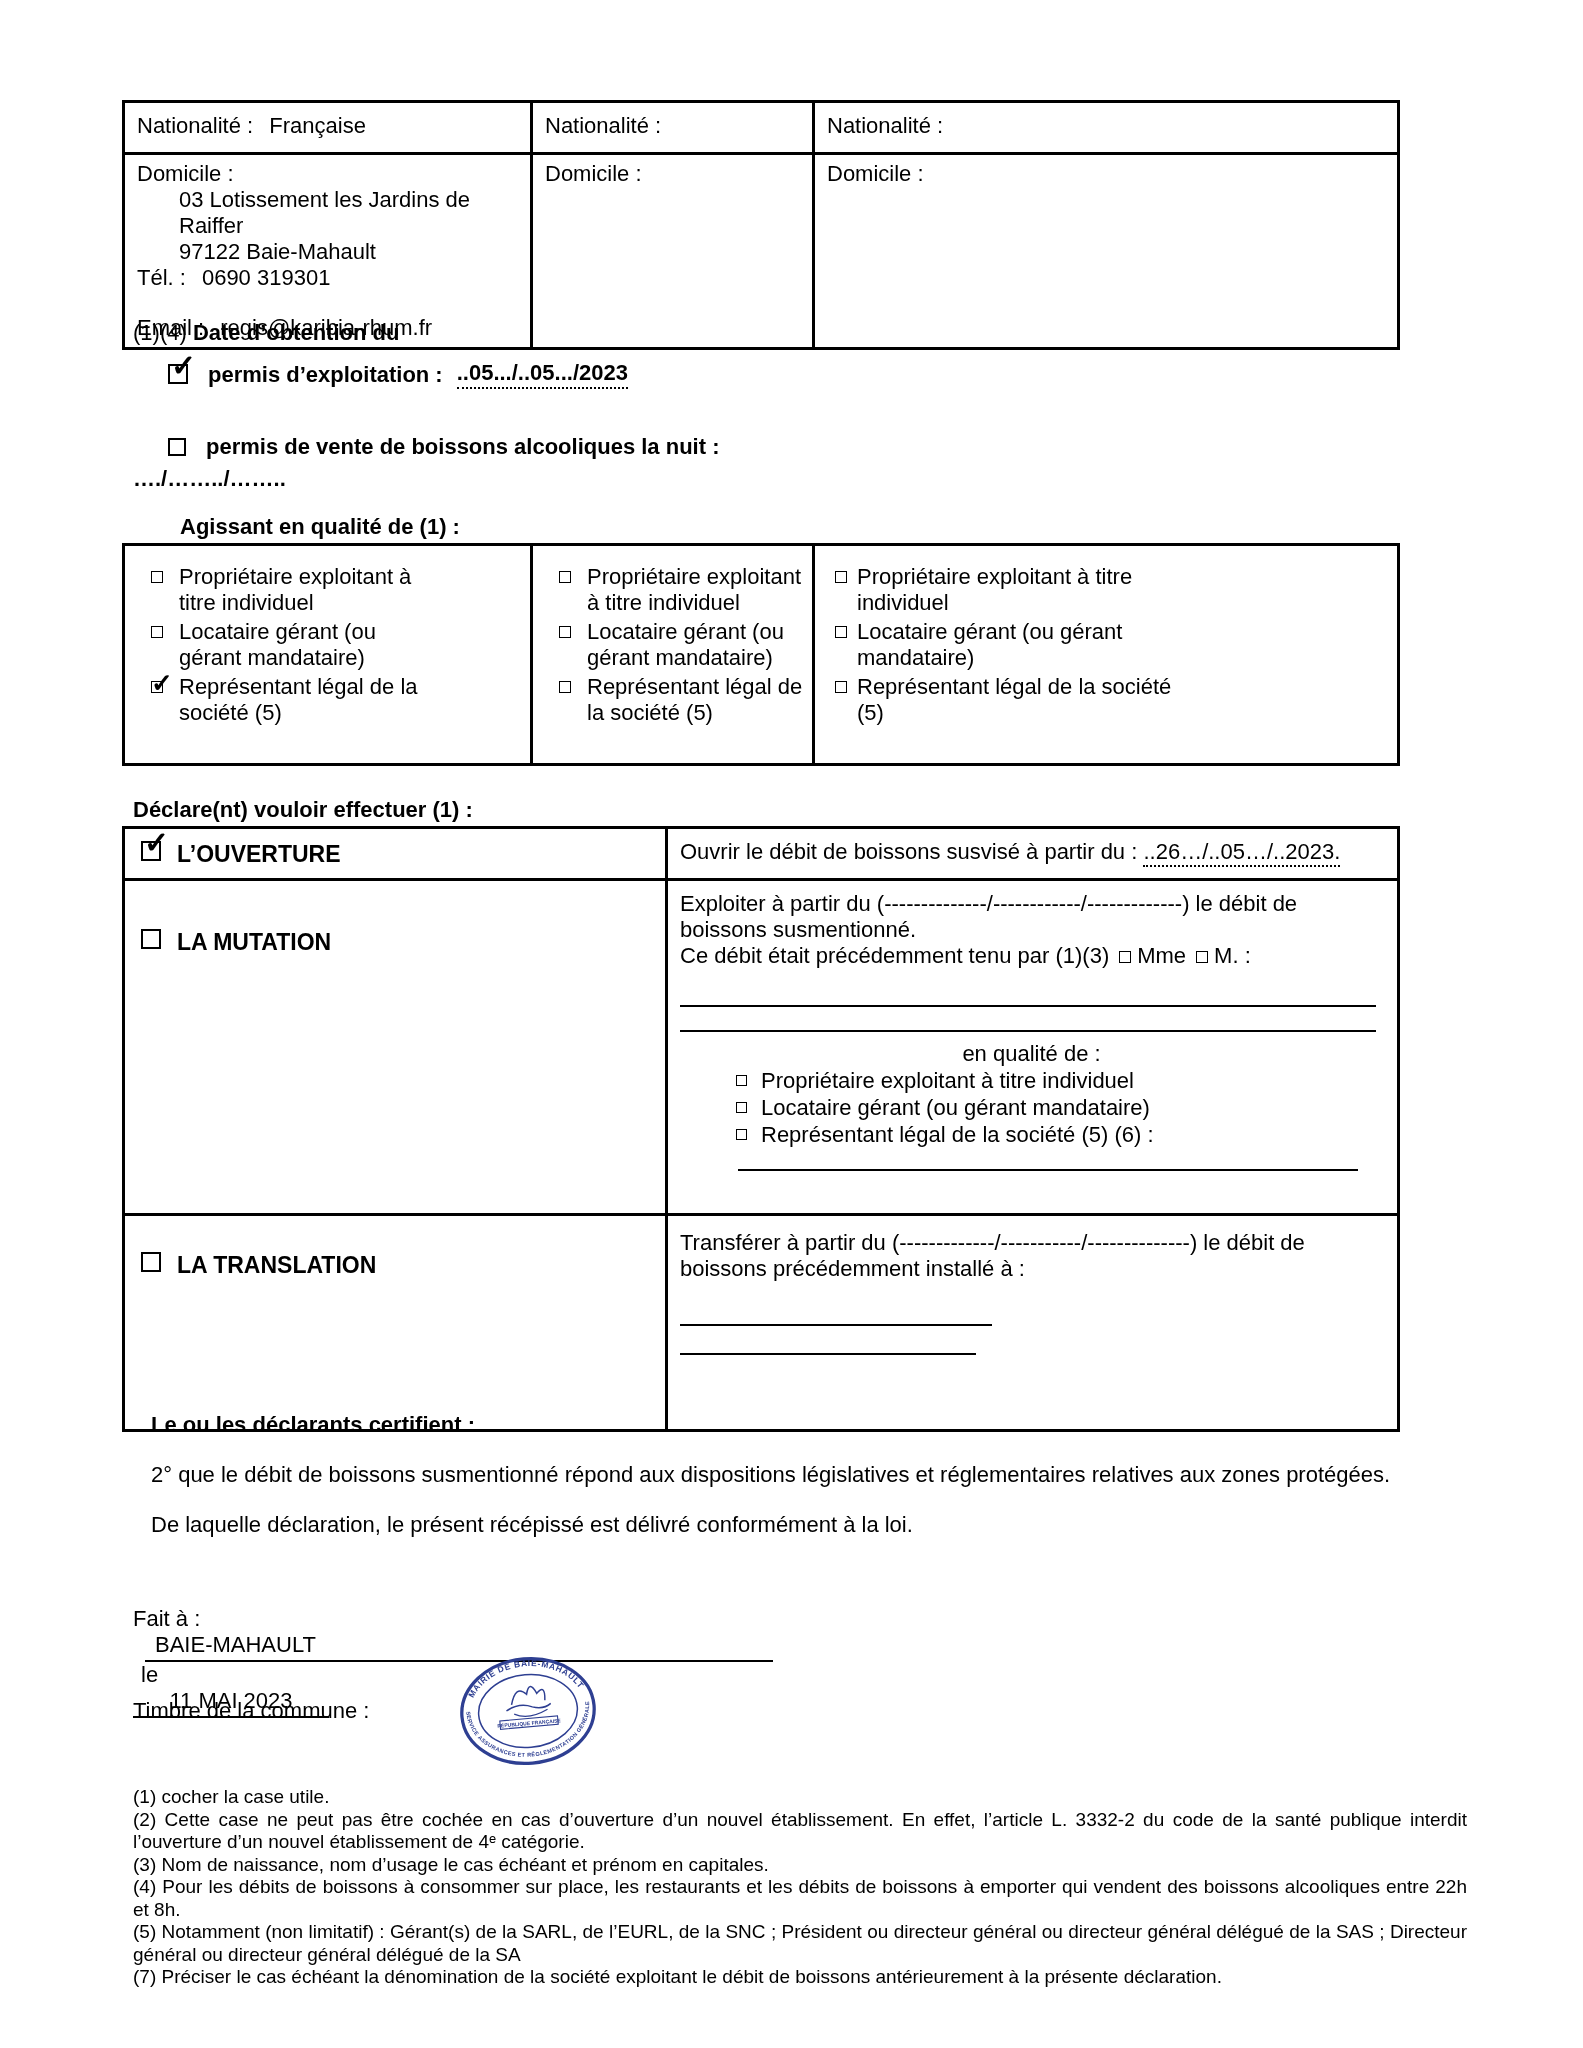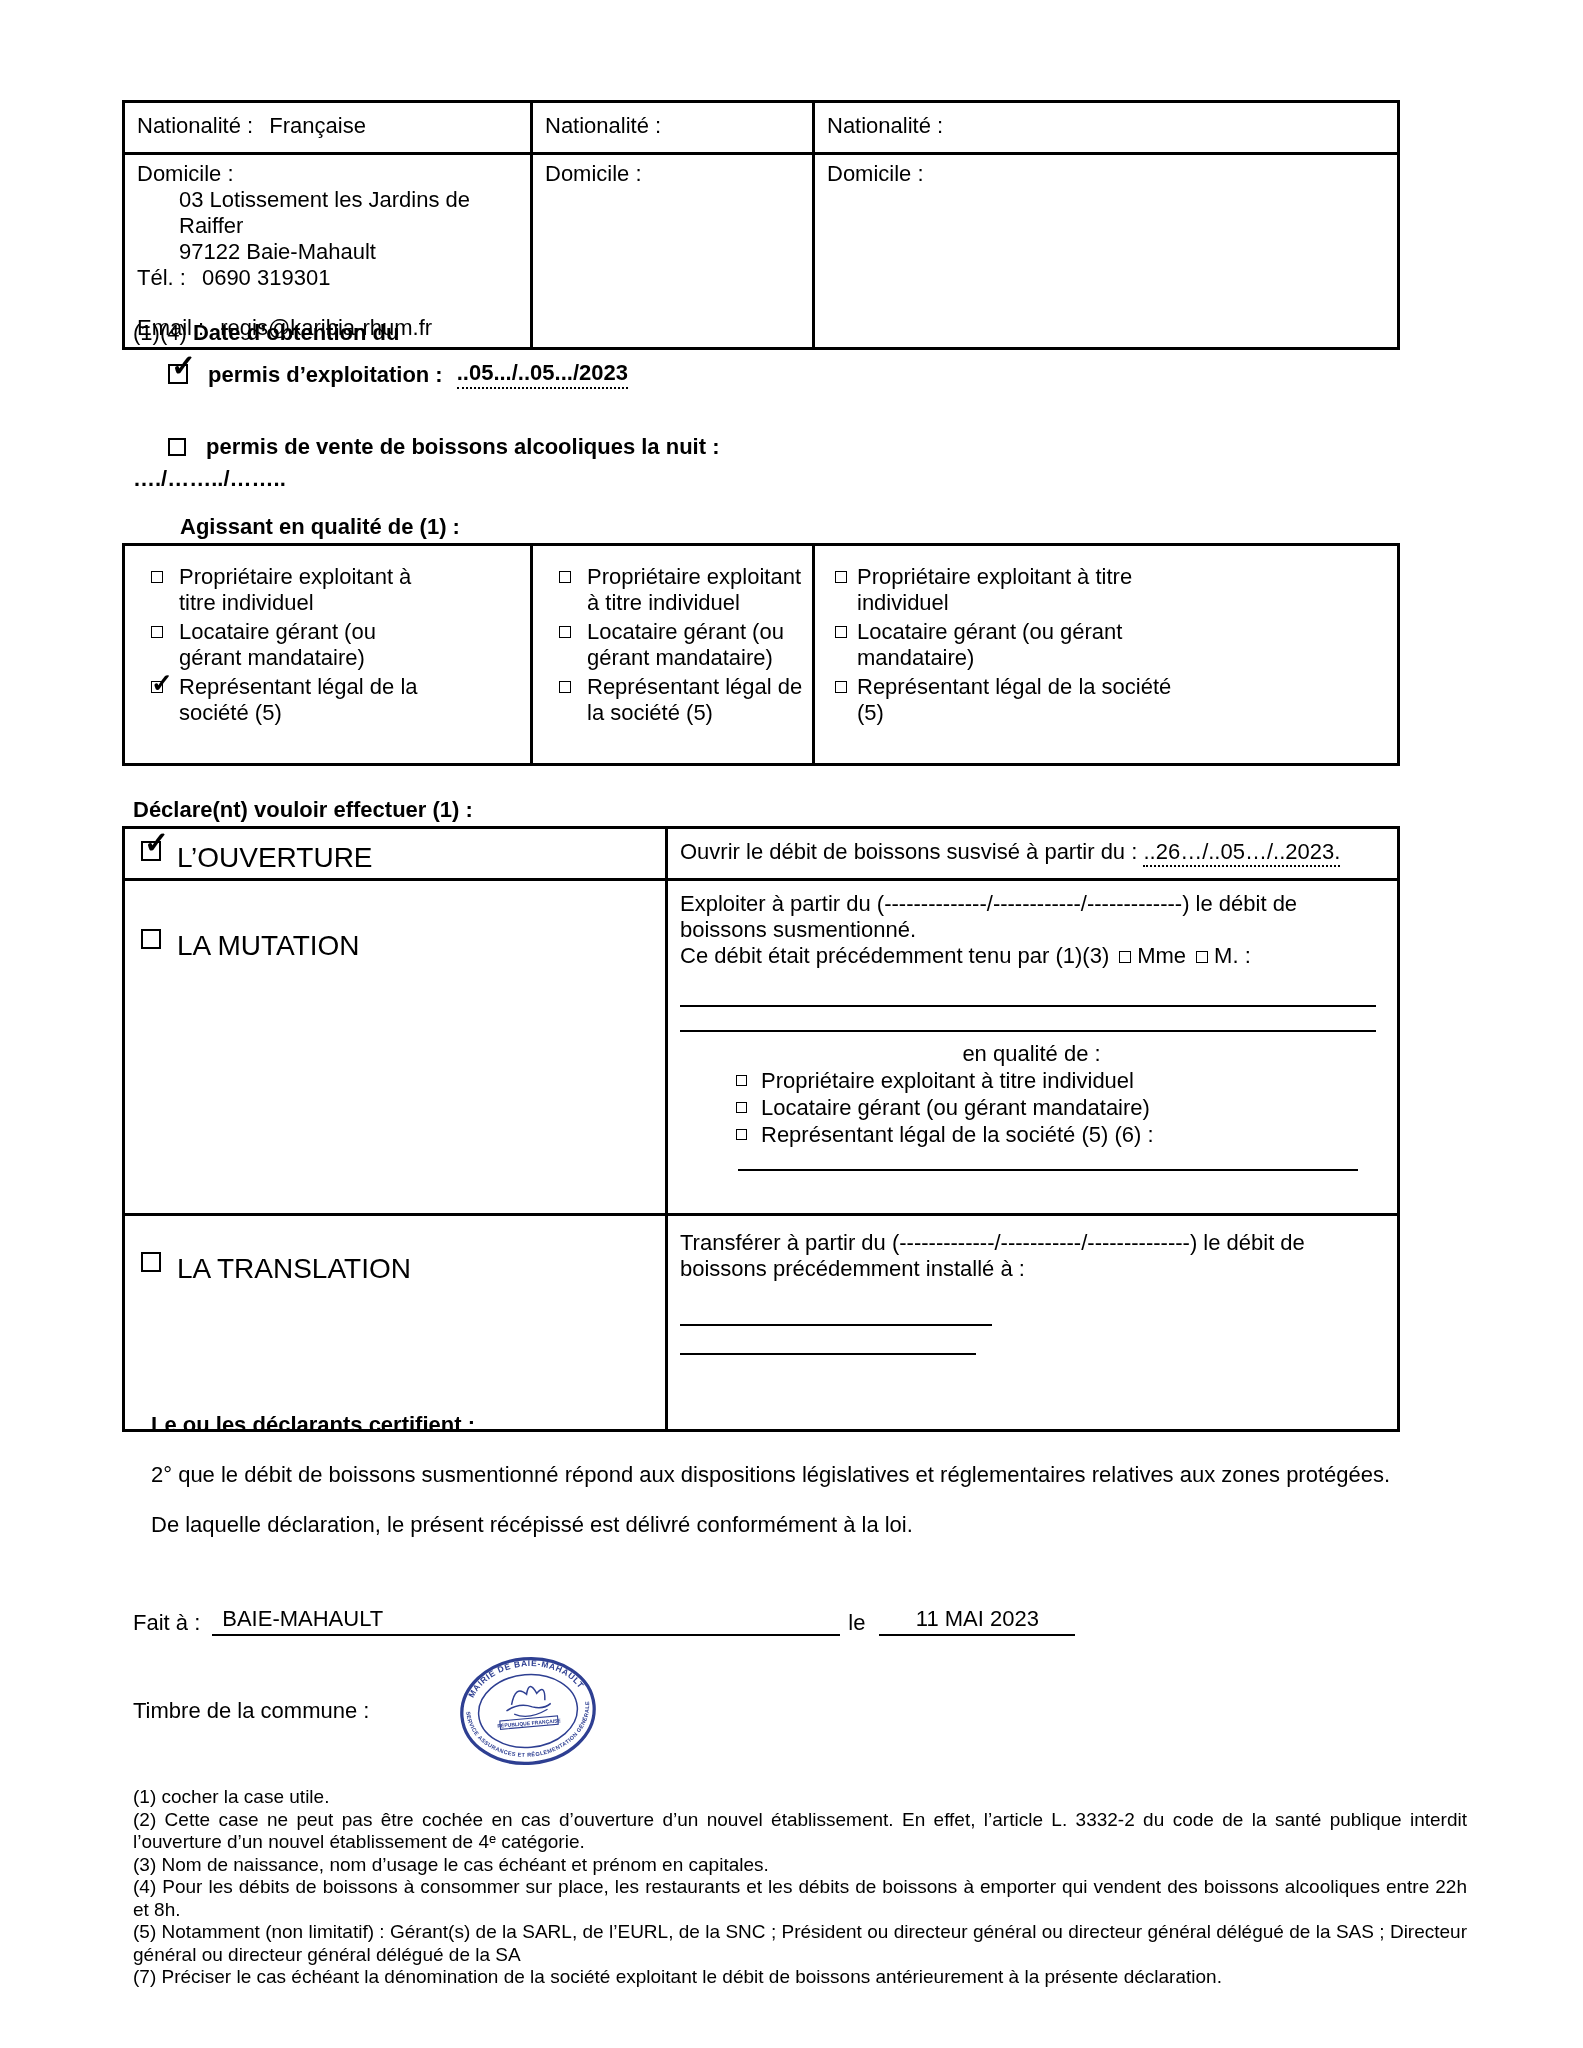--- a/index.html
+++ b/index.html
@@ -58,21 +58,21 @@
   .w2 .optxt { max-width:218px; }
   .w3 .optxt { max-width:335px; }
   #qualite-table td.c3 { padding-left:20px; }
   #qualite-table td.c3 .opt { gap:10px; }
 
   
   #declare-heading { left:133px; top:797px; }
   #declare-table { left:122px; top:826px; width:1275px; }
   #declare-table td.lc { width:543px; }
   .row-label { display:flex; gap:16px; align-items:flex-start; }
-  .row-label .lbl-txt { font-weight:normal; font-size:28px; padding-top:0; }
+  .row-label .lbl-txt { font-weight:bold; font-size:23px; padding-top:0; }
   td.lc.r-ouv { height:52px;  padding:12px 0 0 16px; }
   td.lc.r-mut { height:335px; padding:48px 0 0 16px; }
   td.lc.r-tra { height:216px; padding:36px 0 0 16px; }
   td.rc { padding:10px 14px 0 12px; }
   .uline { height:0; border-bottom:2.5px solid #000; }
   .mut-hr1 { margin-top:36px; width:99%; }
   .mut-hr2 { margin-top:23px; width:99%; }
   .mut-quality { margin-top:9px;text-align:center; }
   .mut-opts { margin-left:56px; }
   .mut-opt { display:flex; gap:14px; line-height:27px; }
@@ -82,21 +82,21 @@
   .tra-hr1 { margin-top:42px; width:312px; }
   .tra-hr2 { margin-top:27px; width:296px; }
 
   
   #certif { left:151px; top:1412px; width:1332px; }
   #certif .head { margin-bottom:24px; }
   #certif .just { text-align:justify; }
   #certif .deliv { margin-top:24px; }
 
   
-  #fait-line { left:133px; top:1606px; display:flex; align-items:flex-end; }
+  #fait-line { left:133px; top:1606px; display:flex; align-items:flex-start;flex-direction:column; }
   .fa-val { display:inline-block; width:628px; border-bottom:2.5px solid #000; padding:0 0 2px 10px; margin-left:12px; }
   .le-lbl { margin:0 14px 0 8px; }
   .date-val { display:inline-block; width:196px; border-bottom:2.5px solid #000; text-align:center; padding-bottom:2px; }
   #timbre-label { left:133px; top:1698px;text-align:center; }
   #stamp { left:458px; top:1655px; width:140px; height:112px; transform:rotate(-5deg); }
 
   
   #footnotes { left:133px; top:1786px; width:1334px; font-size:19px; line-height:22.5px; }
   .fn { margin:0; }
   .fn.just { text-align:justify; }

